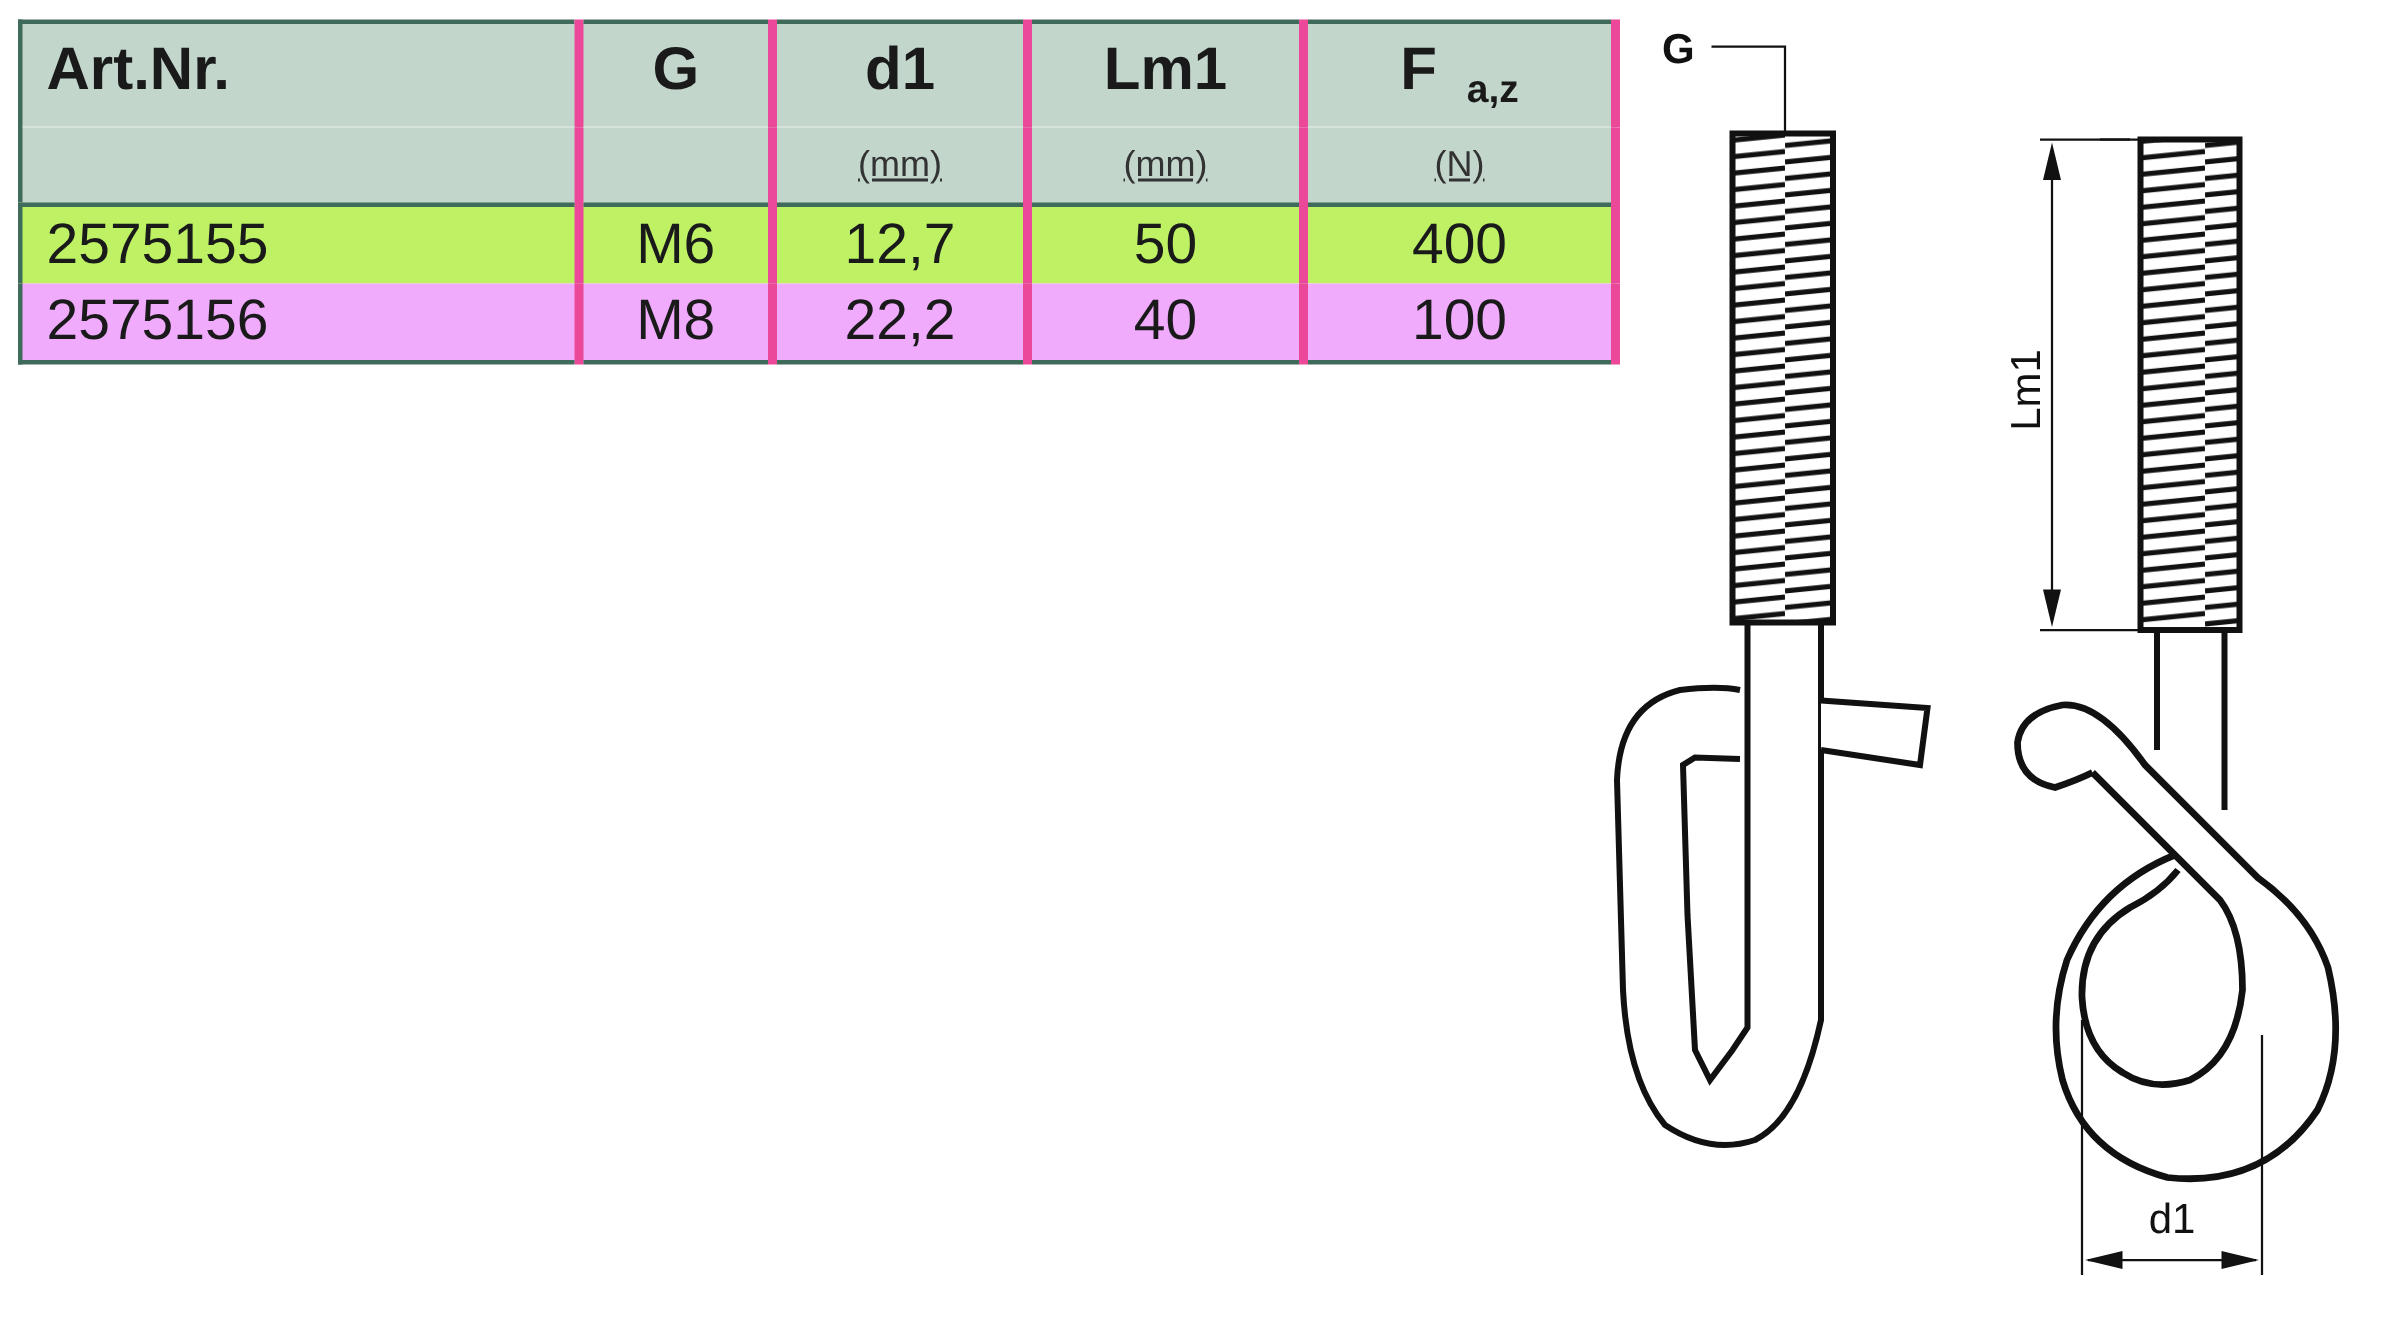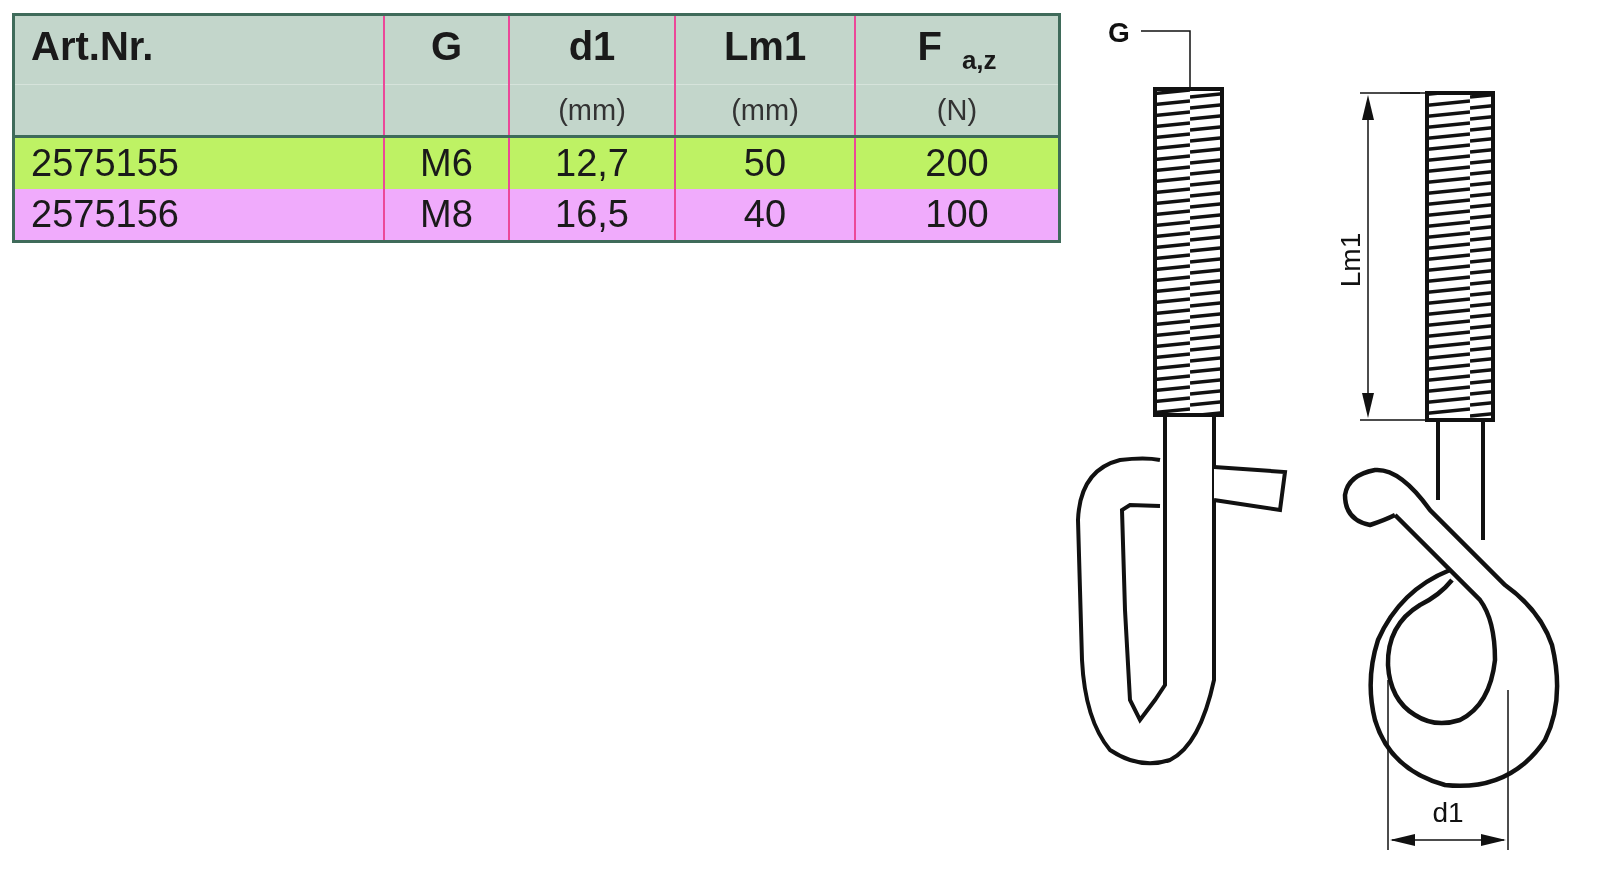--- a/index.html
+++ b/index.html
@@ -4,27 +4,27 @@
   <style>
     html, body { margin: 0; padding: 0; background: #ffffff; }
     body { width: 1600px; height: 889px; position: relative; overflow: hidden;
            font-family: "Liberation Sans", "DejaVu Sans", sans-serif; color: #1a1a1a; }
     .spec-table {
       position: absolute; left: 12px; top: 13px;
       border-collapse: collapse;
       border: 3px solid #3f6b5a;
     }
     .spec-table th, .spec-table td {
-      border-left: 2px solid #3f6b5a; border-right: 2px solid #ec4899;
+      border-left: 2px solid #3f6b5a; border-right: 6px solid #ec4899;
       padding: 0; text-align: center; font-weight: normal;
     }
     .spec-table thead tr.h1 th { background: #c3d6cb; height: 60px; vertical-align: top;
       font-weight: bold; font-size: 40px; padding-top: 8px; }
-    .spec-table thead tr.h2 th { background: #c3d6cb; height: 50px; font-size: 29px; color: #333;
-      border-bottom: 3px solid #3f6b5a; vertical-align: middle; }
+    .spec-table thead tr.h2 th { background: #c3d6cb; height: 50px; font-size: 24px; color: #333;
+      border-bottom: 3px solid #3f6b5a; vertical-align: middle; text-decoration: underline; }
     .spec-table thead tr.h1 th { border-bottom: 1px solid #d6e3db; }
     .spec-table tbody td { font-size: 38px; height: 51px; line-height: 51px; font-weight: normal; }
     .spec-table tbody tr.r0 td { background: #bef264; }
     .spec-table tbody tr.r1 td { background: #f0abfc; }
     .spec-table .c-art { width: 352px; text-align: left; padding-left: 16px; }
     .spec-table .c-g { width: 123px; }
     .spec-table .c-d1 { width: 164px; }
     .spec-table .c-lm { width: 178px; }
     .spec-table .c-f { width: 202px; }
     .sub { font-size: 26px; font-weight: bold; margin-left: 20px; }
@@ -50,26 +50,26 @@
       <th class="c-lm">(mm)</th>
       <th class="c-f">(N)</th>
     </tr>
   </thead>
   <tbody>
     <tr class="r0">
       <td class="c-art">2575155</td>
       <td class="c-g">M6</td>
       <td class="c-d1">12,7</td>
       <td class="c-lm">50</td>
-      <td class="c-f">200</td>
+      <td class="c-f">400</td>
     </tr>
     <tr class="r1">
       <td class="c-art">2575156</td>
       <td class="c-g">M8</td>
-      <td class="c-d1">16,5</td>
+      <td class="c-d1">22,2</td>
       <td class="c-lm">40</td>
       <td class="c-f">100</td>
     </tr>
   </tbody>
 </table>
 
 <svg class="drawing" viewBox="1060 0 540 889" xmlns="http://www.w3.org/2000/svg">
   <defs>
     <pattern id="thread" x="0" y="0" width="70" height="11" patternUnits="userSpaceOnUse">
       <rect width="70" height="11" fill="#fff"></rect>

